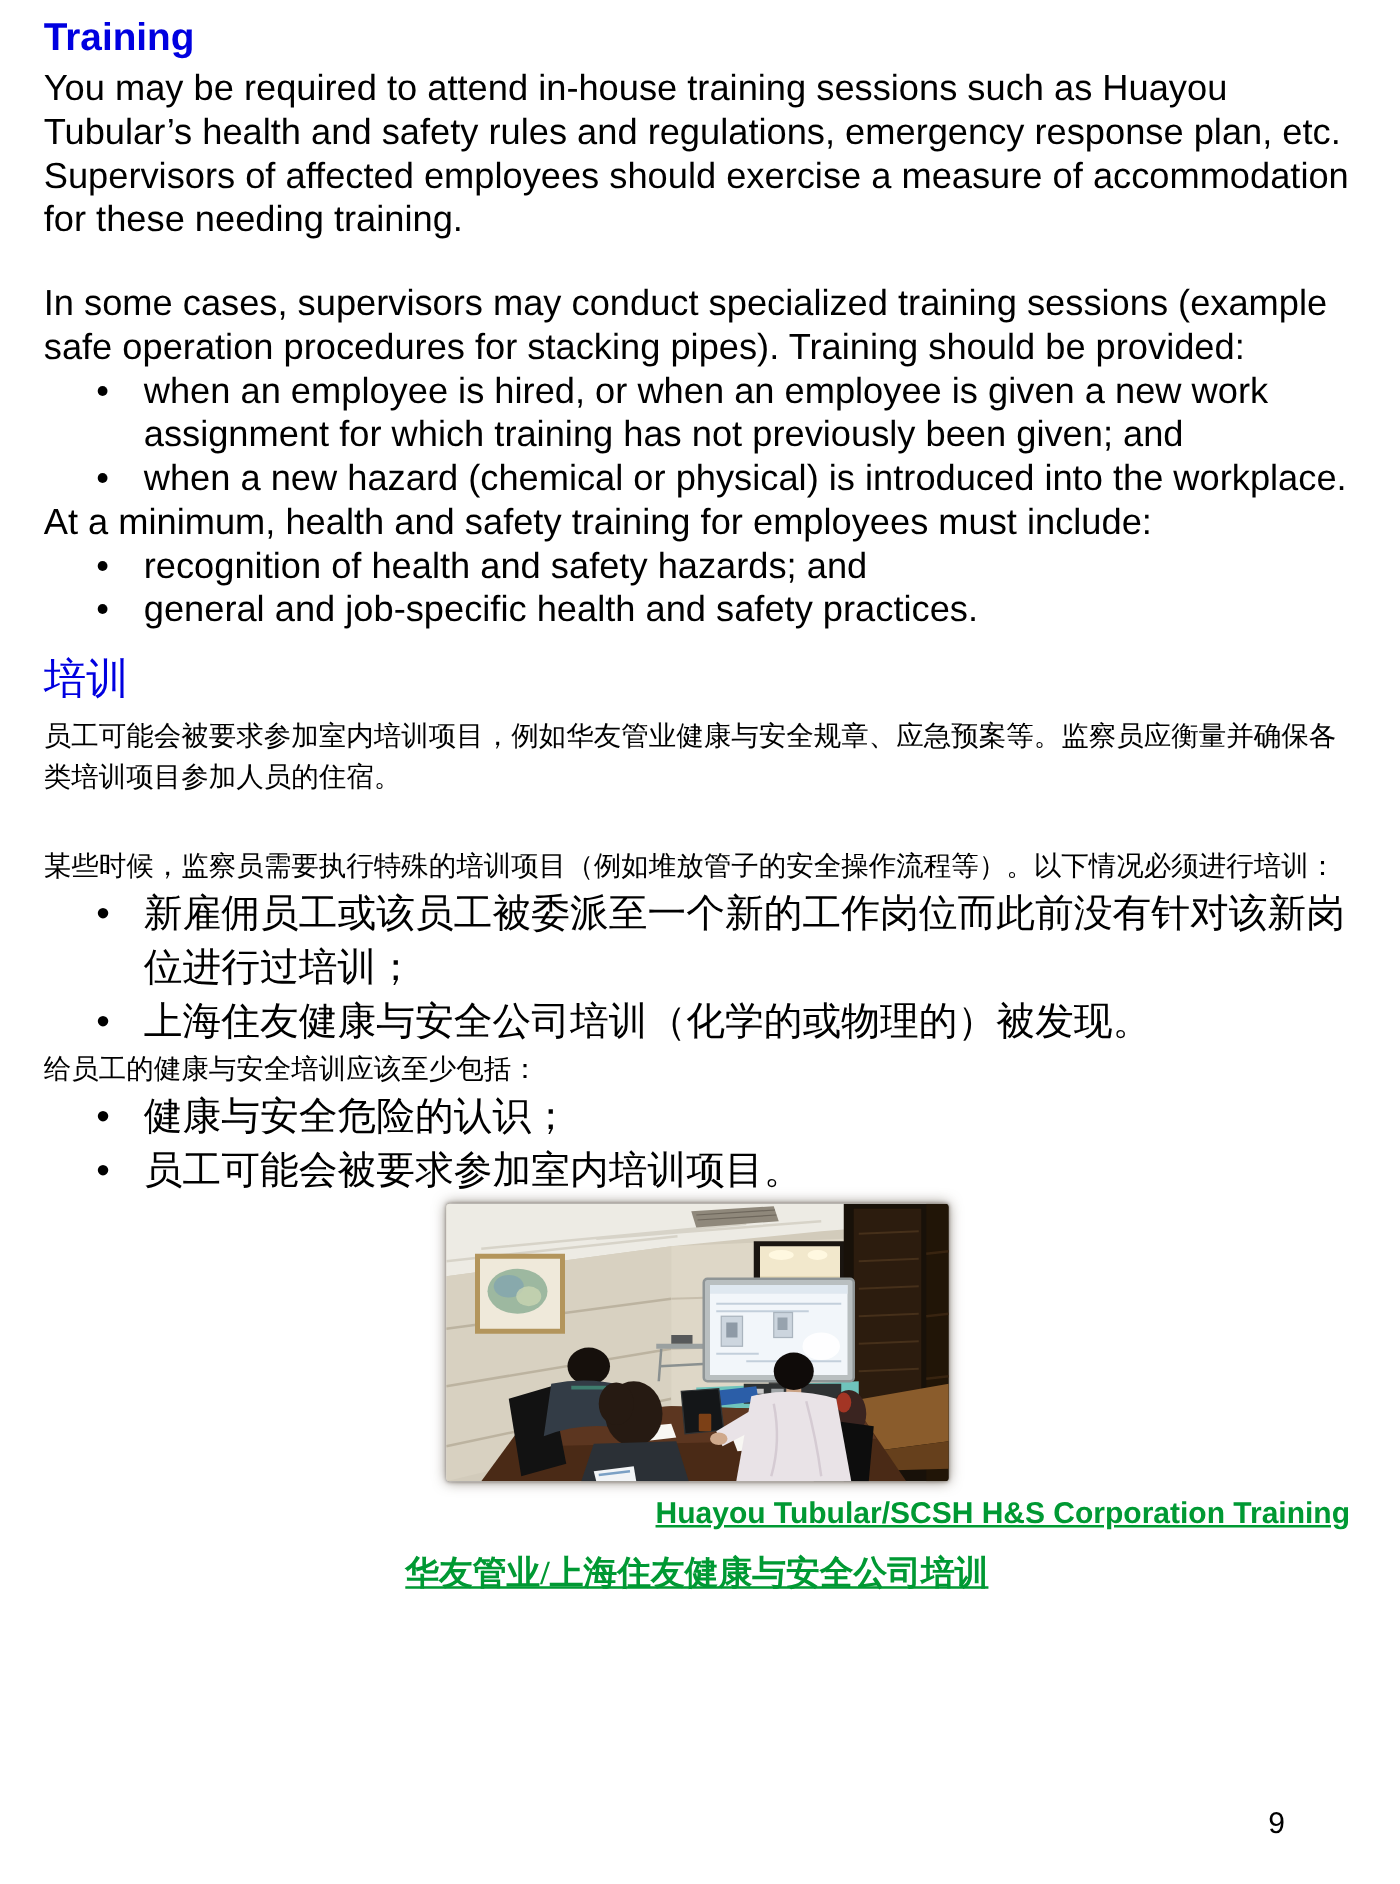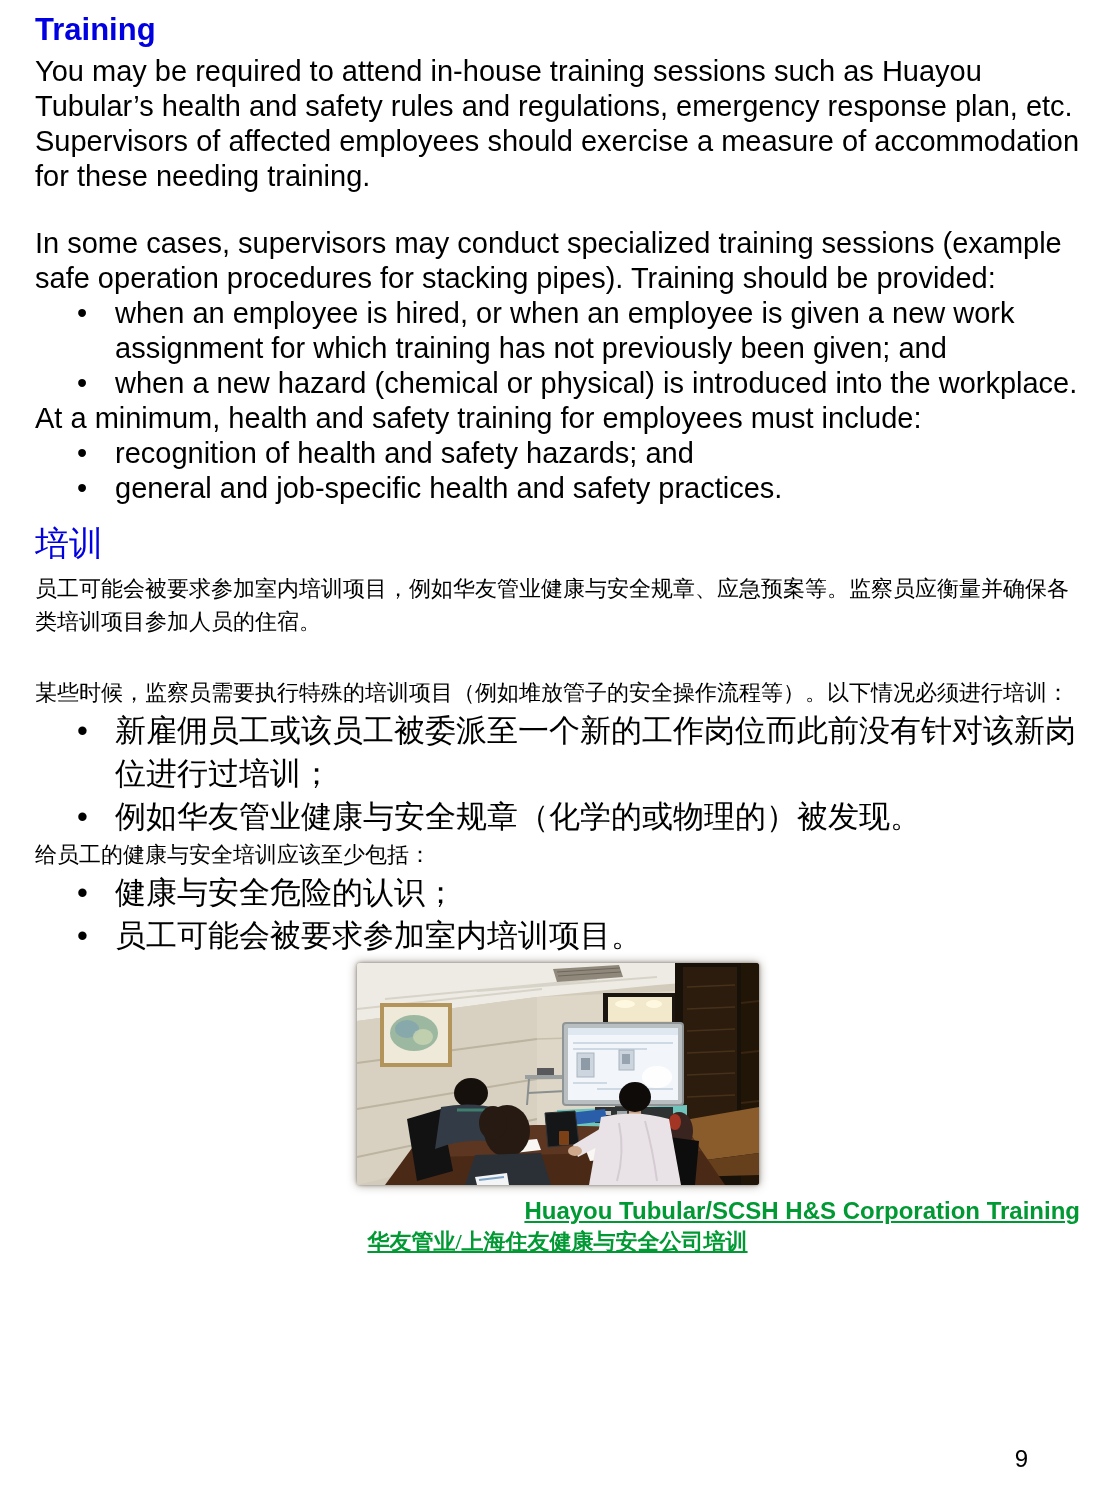--- a/index.html
+++ b/index.html
@@ -74,25 +74,25 @@
     margin-top: 12px;
   }
   .cap-en {
     font-size: 24px;
     font-weight: bold;
     text-decoration: underline;
     color: var(--caption-green, #009933);
     text-align: right;
   }
   .cap-zh {
-    font-size: 22px;
+    font-size: 27px;
     font-weight: bold;
     text-decoration: underline;
     color: var(--caption-green, #009933);
-    margin-top: 2px;
+    margin-top: 15px;
   }
   
   .page-num {
     position: absolute;
     right: 92px;
     top: 1445px;
     font-size: 24px;
     color: #000000;
   }
 </style>
@@ -117,21 +117,21 @@
     </ul>
   </div>
 
   <div class="zh">
     <div class="h-zh">培训</div>
     <p class="p-zh">员工可能会被要求参加室内培训项目，例如华友管业健康与安全规章、应急预案等。监察员应衡量并确保各类培训项目参加人员的住宿。</p>
     <div class="gap-zh"></div>
     <p class="p-zh">某些时候，监察员需要执行特殊的培训项目（例如堆放管子的安全操作流程等）。以下情况必须进行培训：</p>
     <ul class="blist zh">
       <li><span>新雇佣员工或该员工被委派至一个新的工作岗位而此前没有针对该新岗位进行过培训；</span></li>
-      <li><span>例如华友管业健康与安全规章（化学的或物理的）被发现。</span></li>
+      <li><span>上海住友健康与安全公司培训（化学的或物理的）被发现。</span></li>
     </ul>
     <p class="p-zh">给员工的健康与安全培训应该至少包括：</p>
     <ul class="blist zh">
       <li><span>健康与安全危险的认识；</span></li>
       <li><span>员工可能会被要求参加室内培训项目。</span></li>
     </ul>
   </div>
 
   <div class="photo-wrap">
     <svg width="402" height="222" viewBox="0 0 402 222" xmlns="http://www.w3.org/2000/svg">

